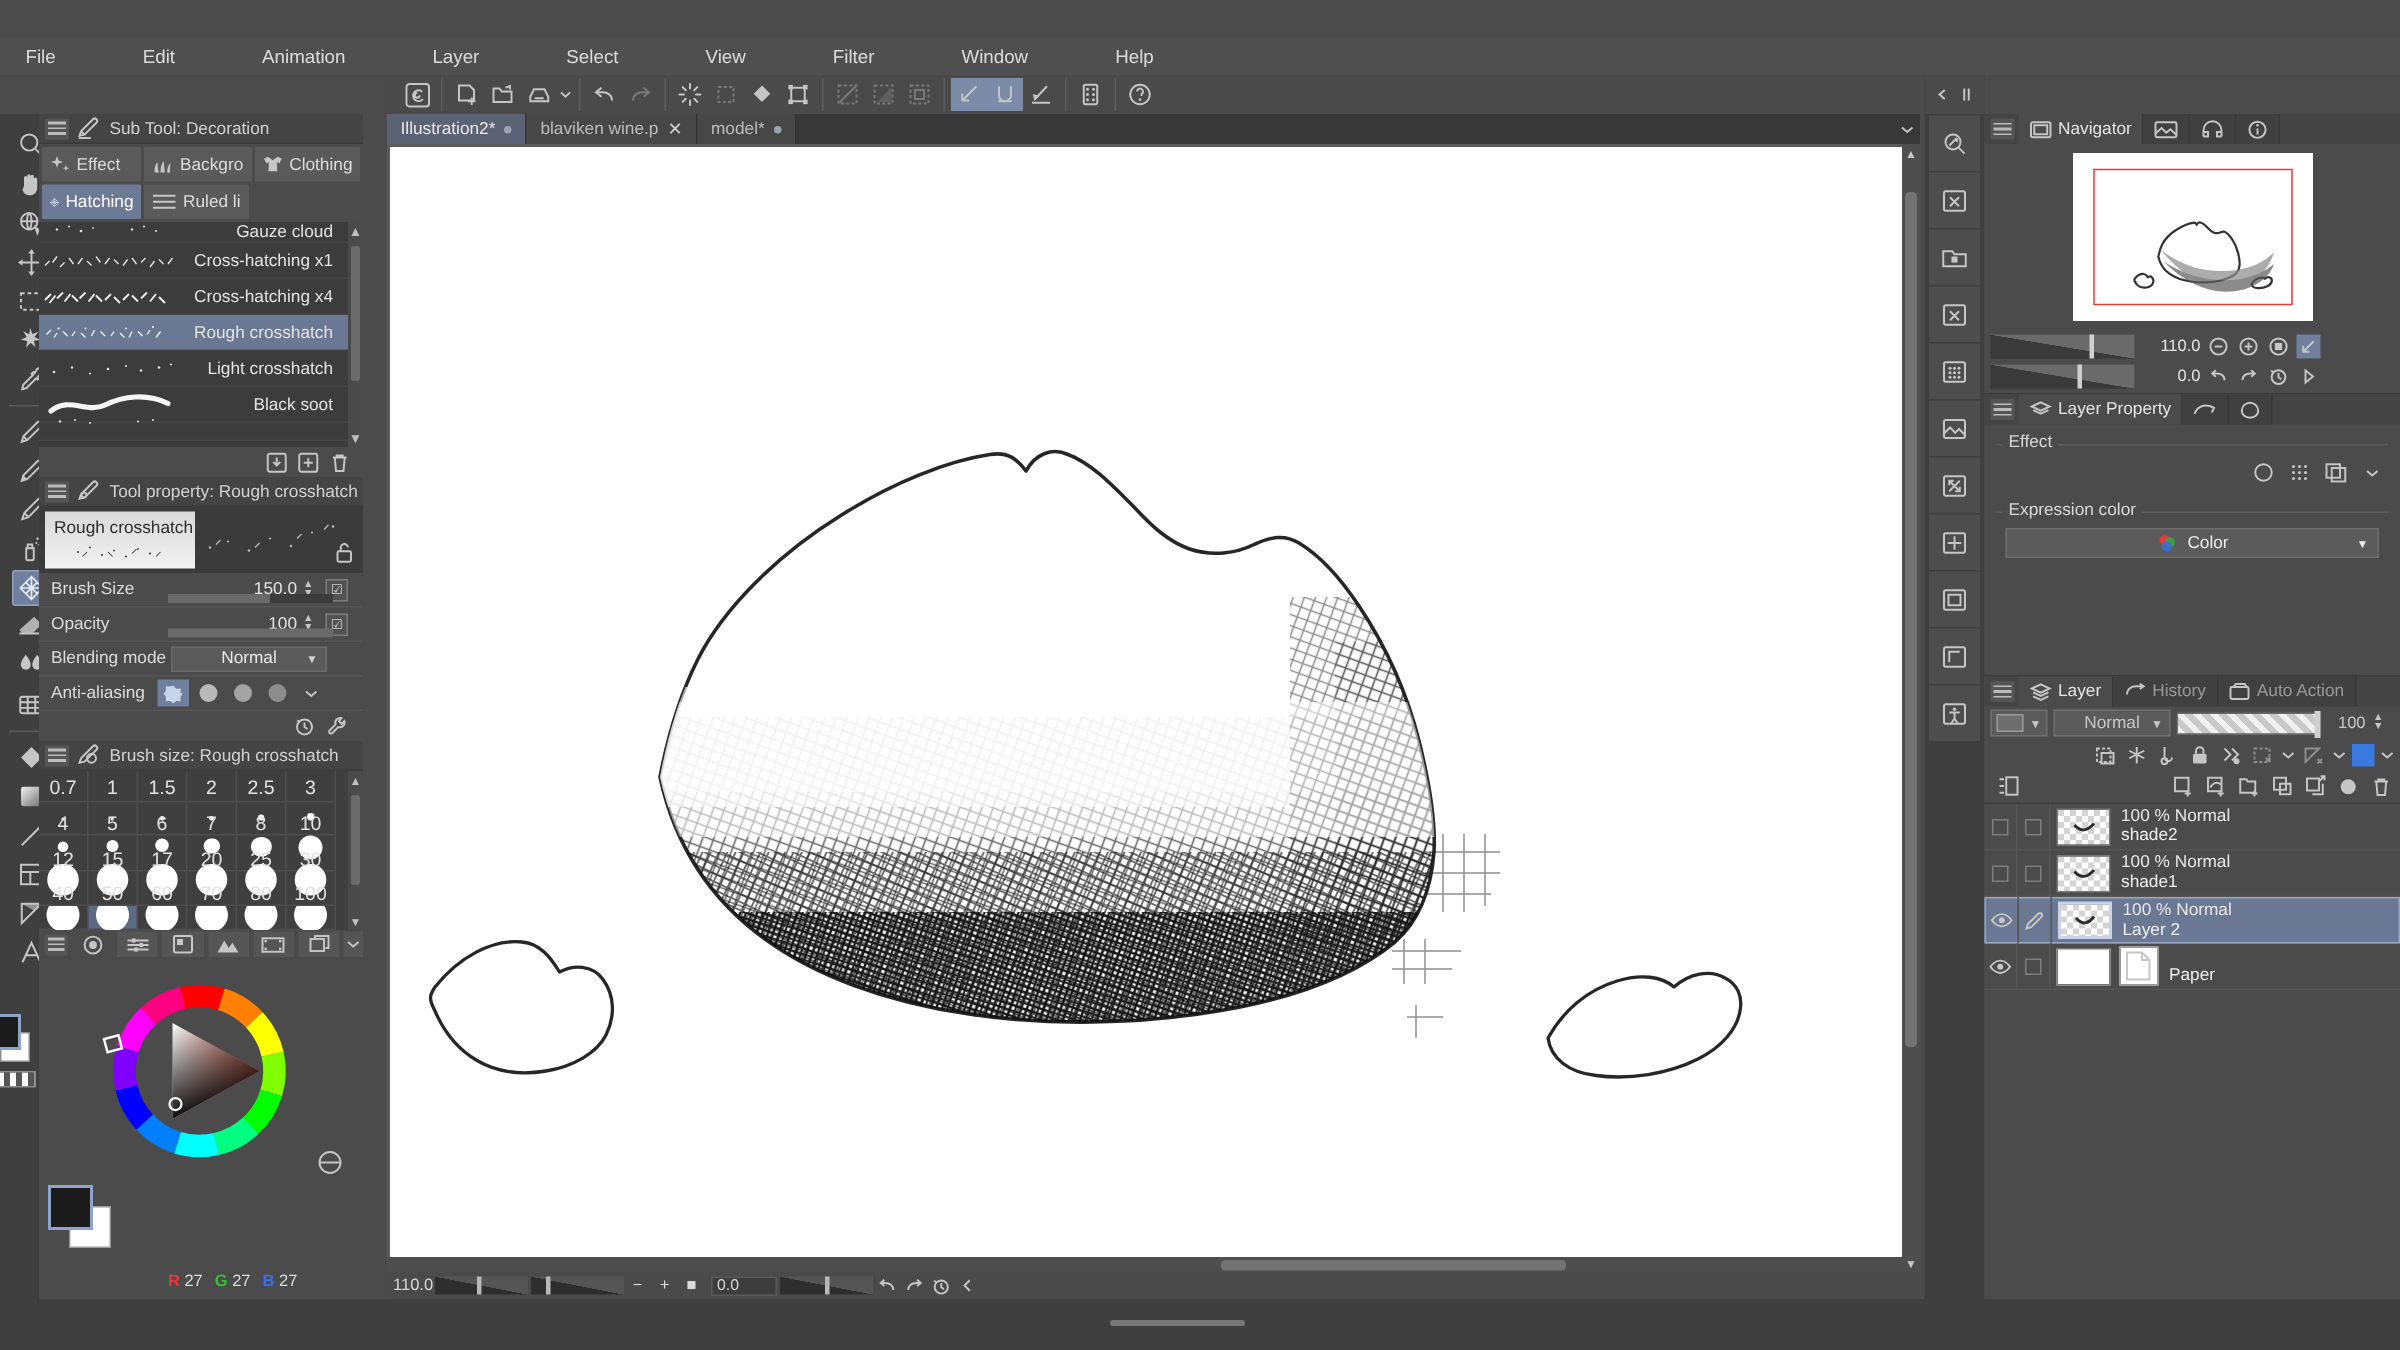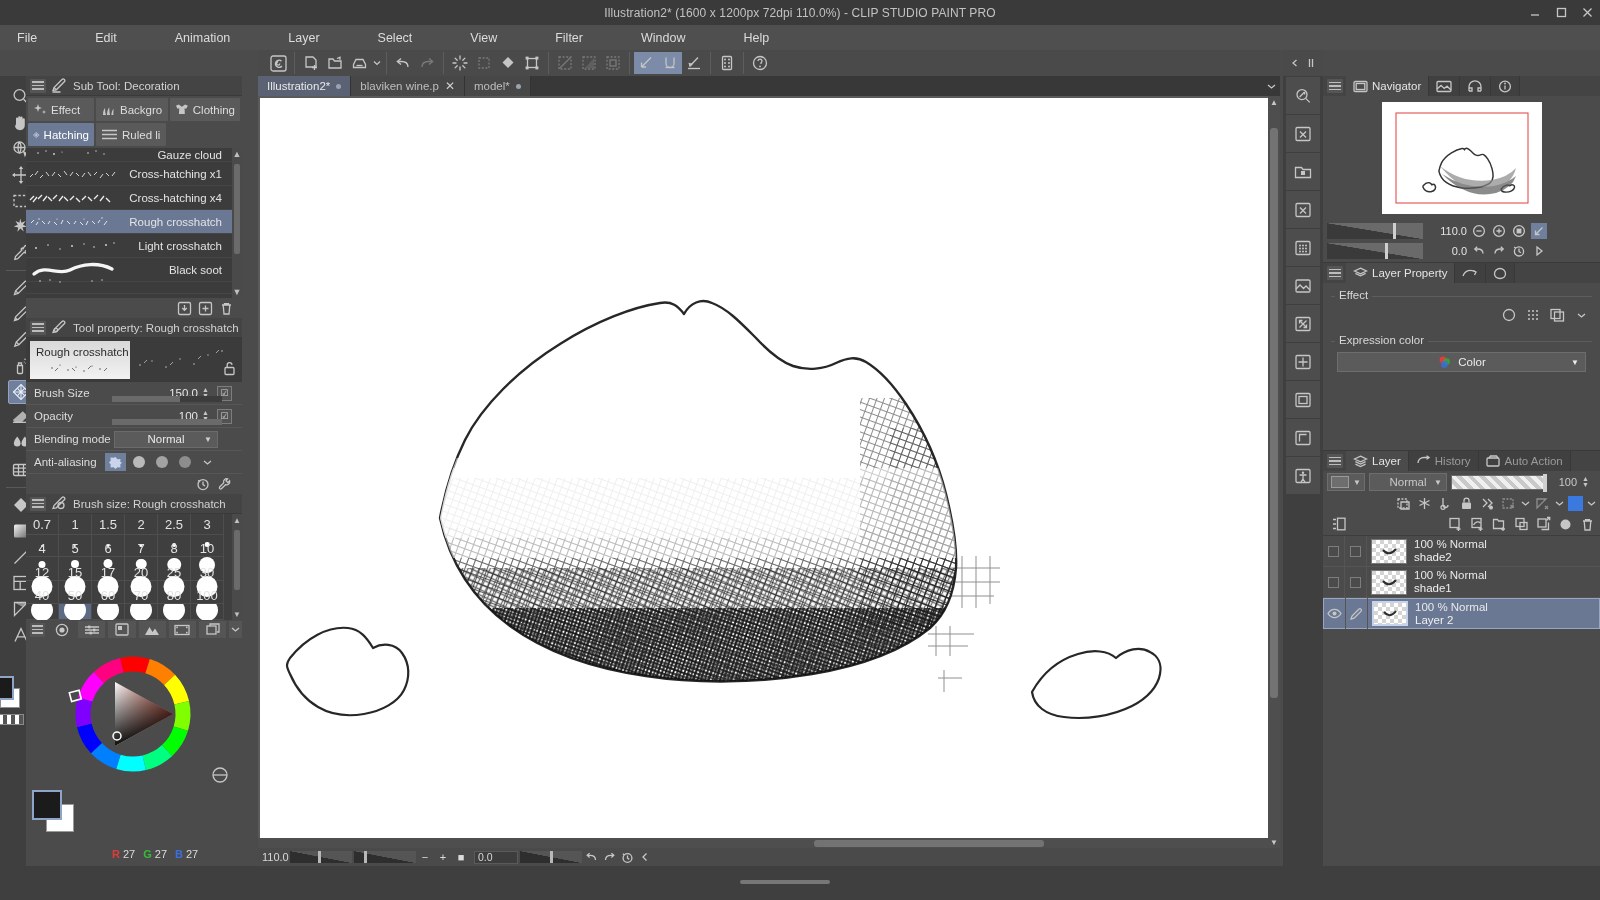--- a/index.html
+++ b/index.html
@@ -216,40 +216,20 @@
 
   svg { display:block; }
   .ic { stroke:#c6c6c6; fill:none; stroke-width:1.3; }
   .icf { fill:#c6c6c6; stroke:none; }
 </style>
 </head>
 <body>
 
 <div class="app">
 
-  <div class="titlebar">
-    <div class="title">Illustration2* (1600 x 1200px 72dpi 110.0%)  - CLIP STUDIO PAINT PRO</div>
-    <div class="winbtns">
-      <div class="winbtn">
-        <svg width="11" height="11" viewBox="0 0 11 11">
-            <path class="ic" d="M1 8h8"></path>
-          </svg>
-      </div>
-      <div class="winbtn">
-        <svg width="11" height="11" viewBox="0 0 11 11">
-            <rect class="ic" x="1.5" y="1.5" width="8" height="8"></rect>
-          </svg>
-      </div>
-      <div class="winbtn">
-        <svg width="11" height="11" viewBox="0 0 11 11">
-            <path class="ic" d="M1.5 1.5l8 8M9.5 1.5l-8 8"></path>
-          </svg>
-      </div>
-    </div>
-  </div>
 
   <div class="menubar">
     <div class="menu-item">File</div>
     <div class="menu-item">Edit</div>
     <div class="menu-item">Animation</div>
     <div class="menu-item">Layer</div>
     <div class="menu-item">Select</div>
     <div class="menu-item">View</div>
     <div class="menu-item">Filter</div>
     <div class="menu-item">Window</div>
@@ -1762,20 +1742,41 @@
           <div class="lthumb sel">
             <svg width="32" height="21" viewBox="0 0 32 21">
                 <path d="M10 9 q6 7 12 -1" stroke="#2c2c2c" stroke-width="2" fill="none"></path>
               </svg>
             </div>
           <div class="lmeta">
             <div class="m1">100 % Normal</div>
             <div class="m2">Layer 2</div>
           </div>
         </div>
+        <div class="lrow">
+          <div class="lcol">
+            <svg width="15" height="11" viewBox="0 0 15 11">
+                <path class="ic" d="M1 5.5S3.6 1.4 7.5 1.4 14 5.5 14 5.5 11.4 9.6 7.5 9.6 1 5.5 1 5.5z"></path>
+                <circle class="icf" cx="7.5" cy="5.5" r="2"></circle>
+              </svg>
+            </div>
+          <div class="lcol">
+            <span style="width:11px;height:11px;border:1px solid #7d7d7d;display:inline-block"></span>
+            </div>
+          <div class="lthumb" style="background:#fff"></div>
+          <div style="margin-left:6px;width:26px;height:26px;border:1px solid #9a9a9a;background:#fff;position:relative">
+            <svg width="24" height="24" viewBox="0 0 24 24">
+                <path class="ic" d="M4 3h10l5 5v13H4z" stroke="#555"></path>
+                <path class="ic" d="M14 3v5h5" stroke="#555"></path>
+              </svg>
+          </div>
+          <div class="lmeta" style="align-self:flex-end;margin-bottom:2px">
+            <div class="m2">Paper</div>
+          </div>
+        </div>
       </div>
     </div>
   </div>
 
   <div style="position:absolute;left:262px;top:866px;width:16px;height:14px;display:flex;align-items:center;justify-content:center">
     <svg width="11" height="8" viewBox="0 0 11 8">
         <path class="ic" d="M1.5 6L5.5 2l4 4"></path>
       </svg>
   </div>
 

